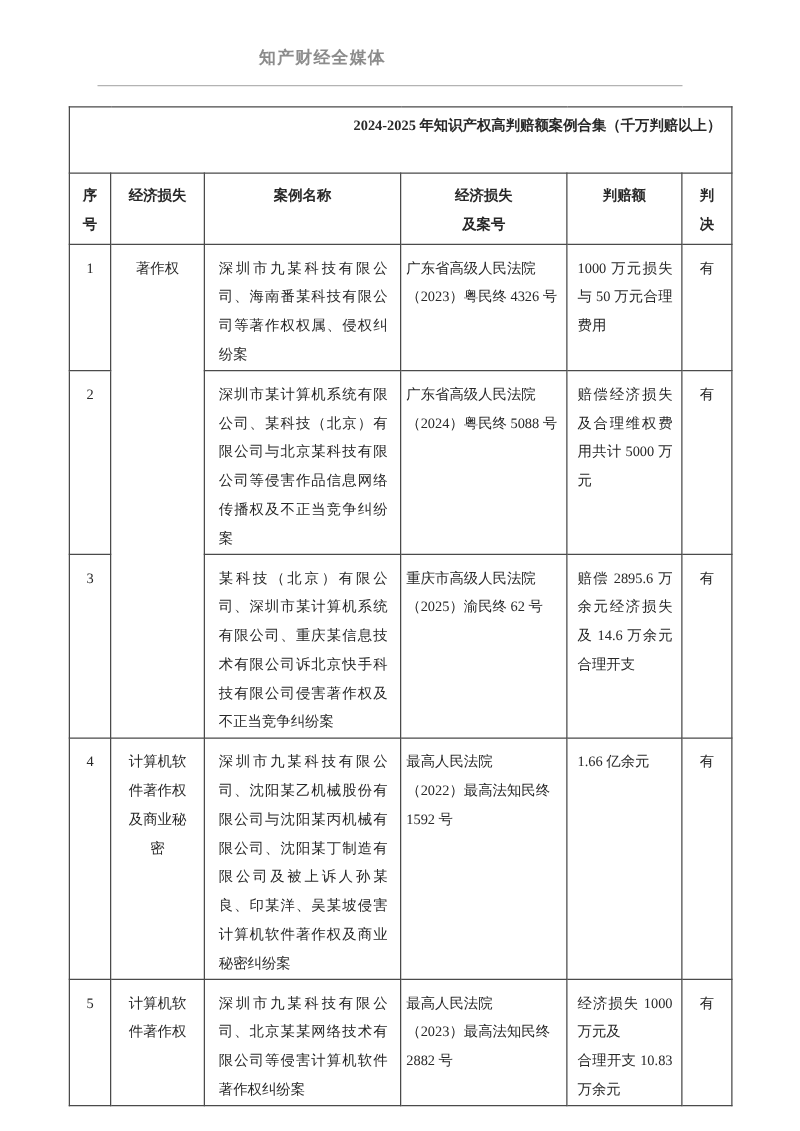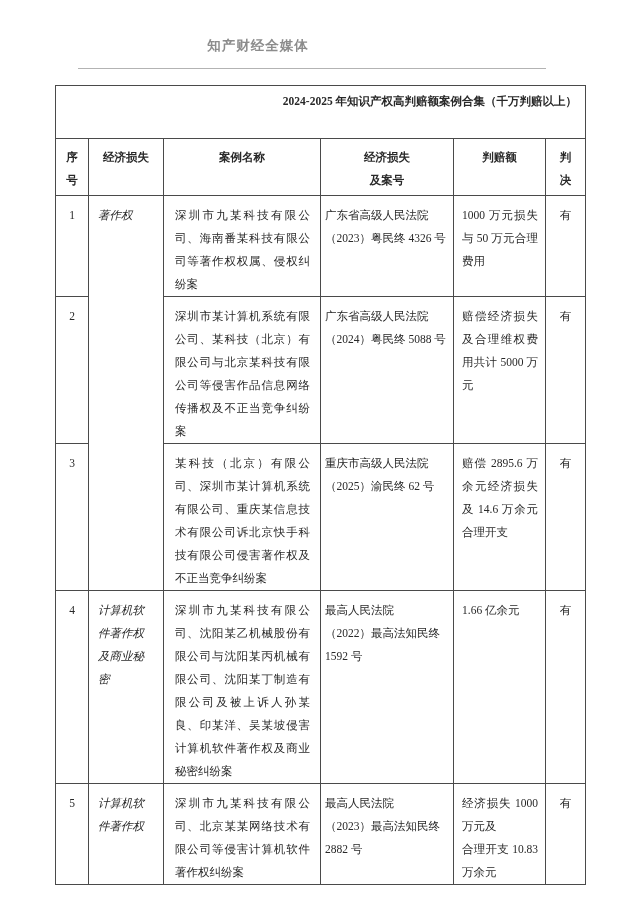--- a/index.html
+++ b/index.html
@@ -45,21 +45,21 @@
     text-align:right; vertical-align:middle;
     font-weight:bold; font-size:15px; line-height:20px;
     padding:4px 8px;
   }
   tr.header-row { height:57px; }
   th.hdr {
     font-weight:bold; font-size:12px; text-align:center;
     padding:7px 2px 0 2px;
   }
   td.cell-no      { text-align:center; padding-top:8px; }
-  td.cell-scope   { padding:8px 9px 0 9px;font-style:italic; }
+  td.cell-scope   { text-align:center; padding:8px 9px 0 9px; }
   td.cell-case    { text-align:justify; padding:8px 10px 0 11px; }
   td.cell-court   {  padding:8px 4px 0 4px; }
   td.cell-award   { text-align:justify; padding:8px 7px 0 8px; }
   td.cell-verdict { text-align:center; padding-top:8px; }
 </style>
 </head>
 <body>
 
 <div class="page">
 

